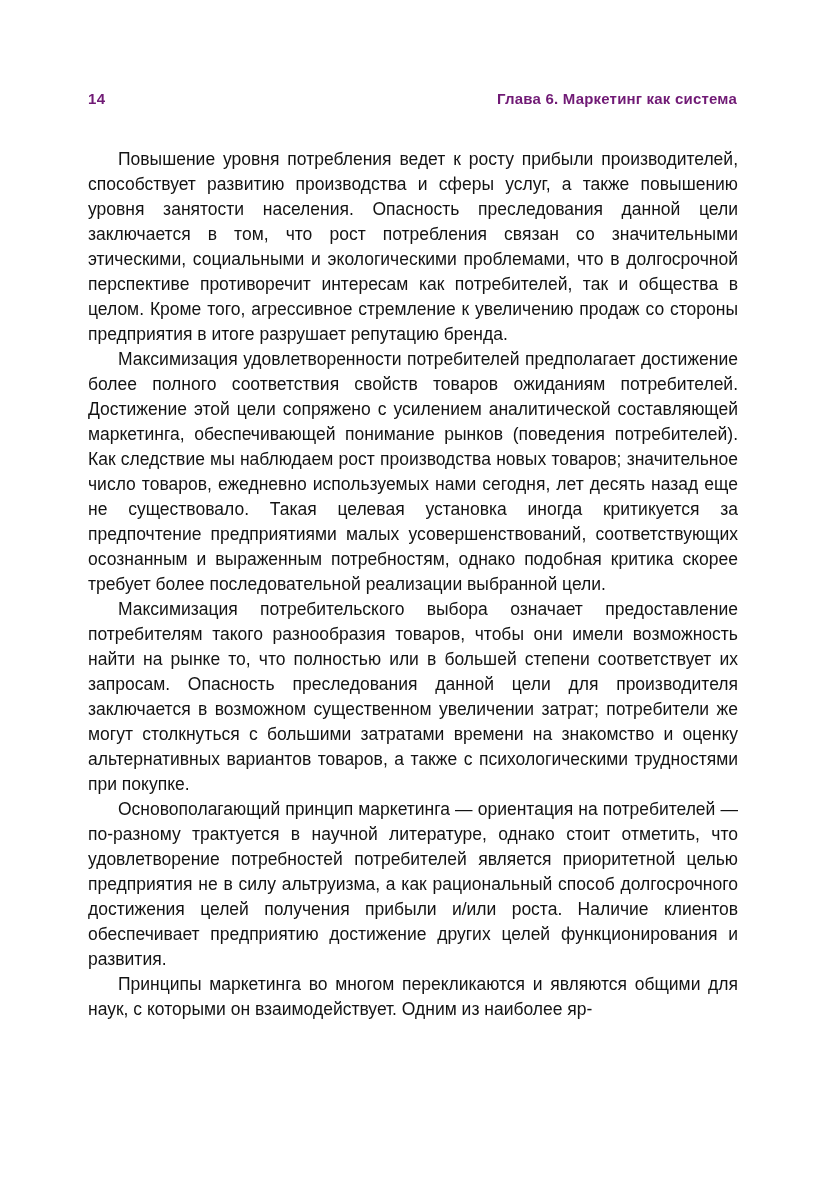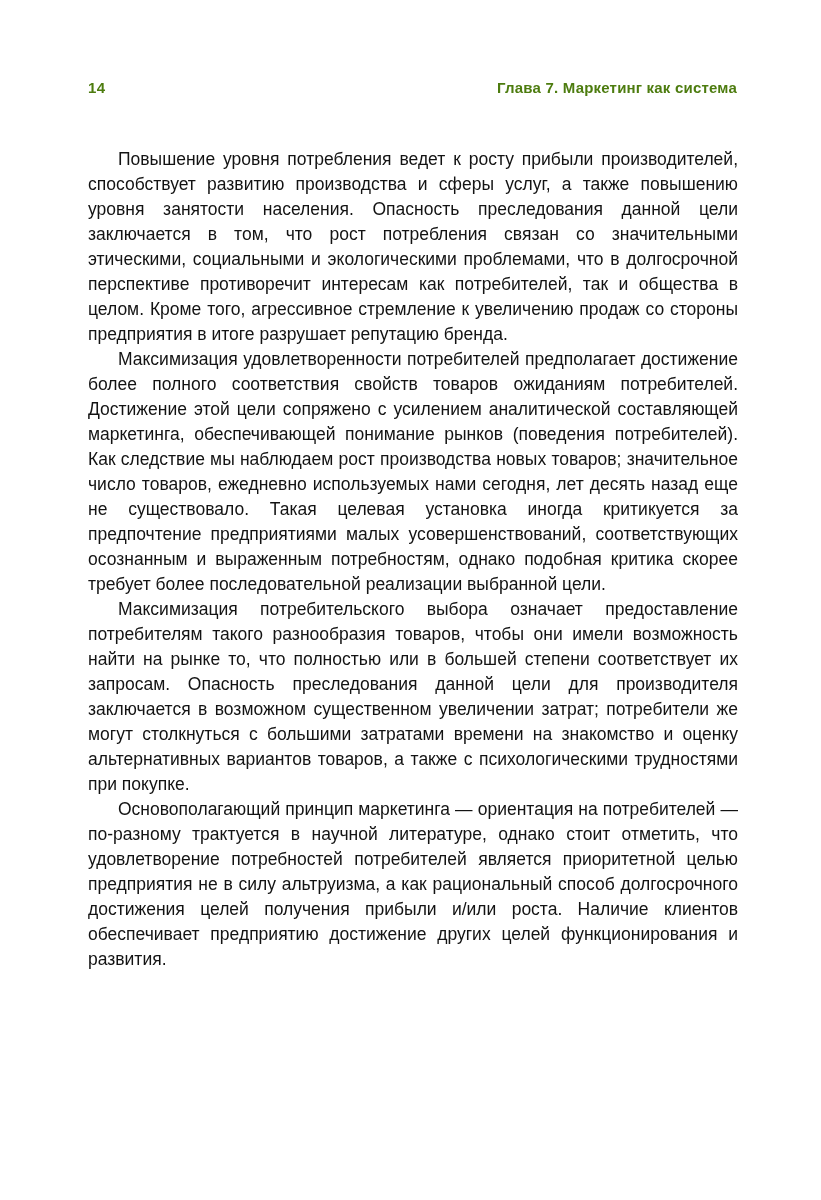--- a/index.html
+++ b/index.html
@@ -10,30 +10,30 @@
   .page {
     position: relative;
     width: 821px;
     height: 1200px;
     background: #ffffff;
     overflow: hidden;
     box-sizing: border-box;
   }
   .running-head {
     position: absolute;
-    top: 79px;
+    top: 90px;
     left: 88px;
     right: 84px;
     display: flex;
     justify-content: space-between;
     align-items: baseline;
     font-family: "Liberation Sans", sans-serif;
     font-weight: bold;
     font-size: 15px;
-    color: #4d7c0f;
+    color: #701a75;
   }
   .running-head .page-number {
     letter-spacing: 0.5px;
   }
   .running-head .chapter-title {
     letter-spacing: 0.2px;
   }
   .body-text {
     position: absolute;
     top: 147px;
@@ -51,23 +51,24 @@
     text-indent: 30px;
   }
 </style>
 </head>
 <body>
 
 <div class="page">
 
   <div class="running-head">
     <span class="page-number">14</span>
-    <span class="chapter-title">Глава 7. Маркетинг как система</span>
+    <span class="chapter-title">Глава 6. Маркетинг как система</span>
   </div>
 
   <div class="body-text">
     <p>Повышение уровня потребления ведет к росту прибыли производителей, способствует развитию производства и сферы услуг, а также повышению уровня занятости населения. Опасность преследования данной цели заключается в том, что рост потребления связан со значительными этическими, социальными и экологическими проблемами, что в долгосрочной перспективе противоречит интересам как потребителей, так и общества в целом. Кроме того, агрессивное стремление к увеличению продаж со стороны предприятия в итоге разрушает репутацию бренда.</p>
     <p>Максимизация удовлетворенности потребителей предполагает достижение более полного соответствия свойств товаров ожиданиям потребителей. Достижение этой цели сопряжено с усилением аналитической составляющей маркетинга, обеспечивающей понимание рынков (поведения потребителей). Как следствие мы наблюдаем рост производства новых товаров; значительное число товаров, ежедневно используемых нами сегодня, лет десять назад еще не существовало. Такая целевая установка иногда критикуется за предпочтение предприятиями малых усовершенствований, соответствующих осознанным и выраженным потребностям, однако подобная критика скорее требует более последовательной реализации выбранной цели.</p>
     <p>Максимизация потребительского выбора означает предоставление потребителям такого разнообразия товаров, чтобы они имели возможность найти на рынке то, что полностью или в большей степени соответствует их запросам. Опасность преследования данной цели для производителя заключается в возможном существенном увеличении затрат; потребители же могут столкнуться с большими затратами времени на знакомство и оценку альтернативных вариантов товаров, а также с психологическими трудностями при покупке.</p>
     <p>Основополагающий принцип маркетинга — ориентация на потребителей — по-разному трактуется в научной литературе, однако стоит отметить, что удовлетворение потребностей потребителей является приоритетной целью предприятия не в силу альтруизма, а как рациональный способ долгосрочного достижения целей получения прибыли и/или роста. Наличие клиентов обеспечивает предприятию достижение других целей функционирования и развития.</p>
+    <p>Принципы маркетинга во многом перекликаются и являются общими для наук, с которыми он взаимодействует. Одним из наиболее яр-</p>
   </div>
 
 </div>
 
 </body></html>

